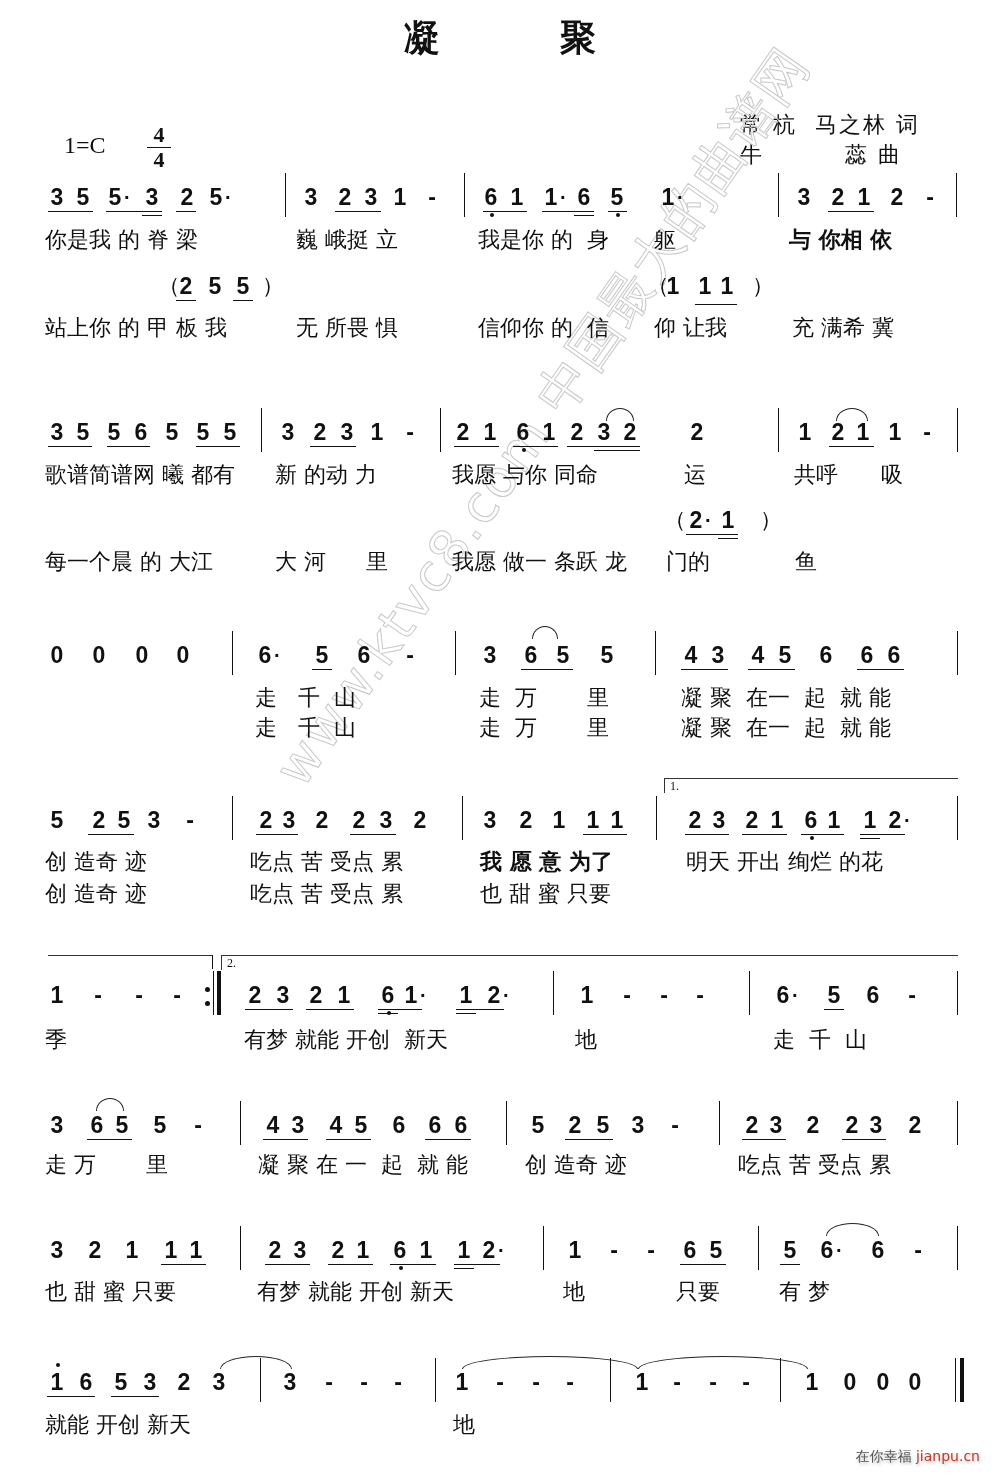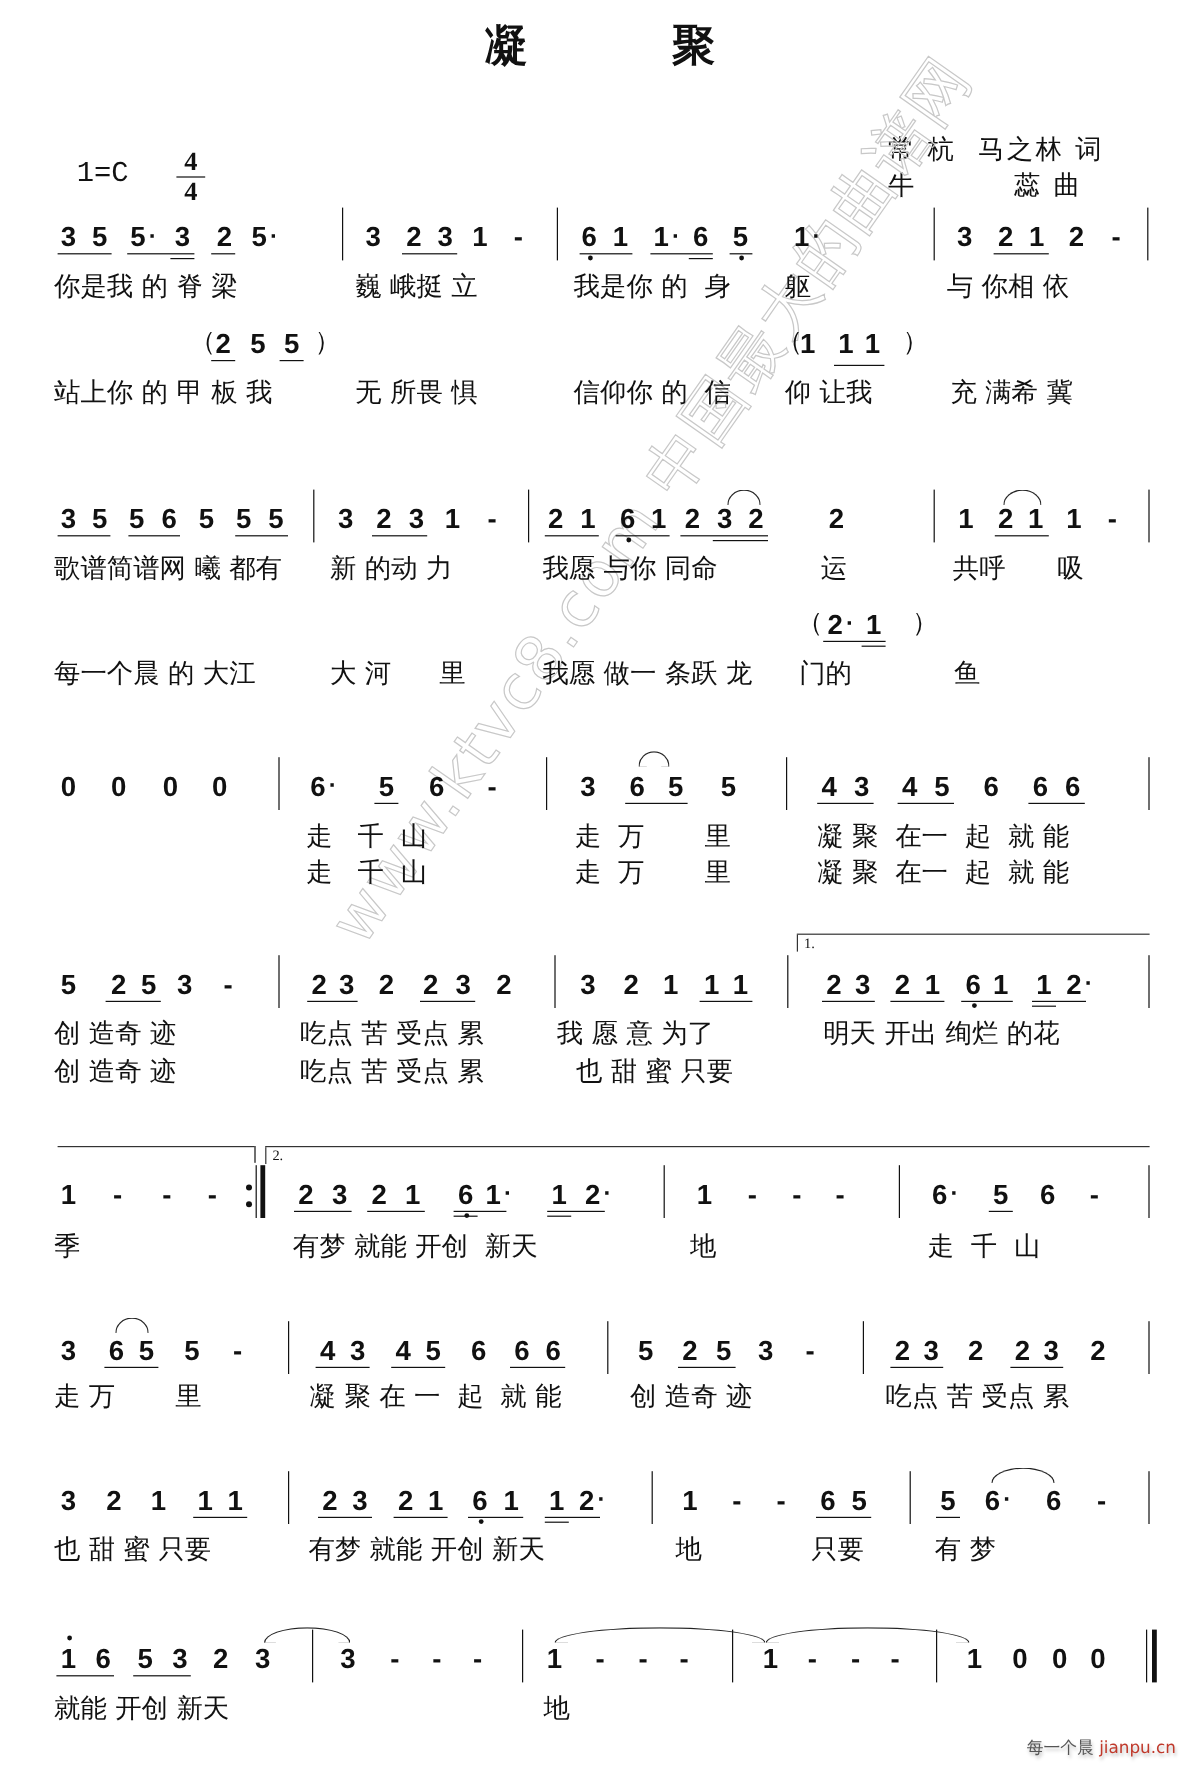--- a/index.html
+++ b/index.html
@@ -2,21 +2,21 @@
 <html><head>
 <meta charset="utf-8">
 <style>
   html,body{margin:0;padding:0;background:#fff;}
   body{width:1000px;height:1478px;position:relative;overflow:hidden;
        font-family:"Liberation Sans","DejaVu Sans",sans-serif;color:#111;}
   .abs{position:absolute;}
   .title{left:0;width:1000px;top:14px;text-align:center;font-family:"DejaVu Serif",serif;
          font-size:36px;font-weight:bold;letter-spacing:0;}
   .title span{display:inline-block;margin:0 60px;}
-  .key{left:64px;top:132px;font-size:24px;font-family:Liberation Mono, monospace;}
+  .key{left:64px;top:132px;font-size:24px;font-family:Liberation Serif, serif;}
   .tsig{left:147px;top:124px;width:24px;text-align:center;font-family:"Liberation Serif",serif;font-size:22px;line-height:22px;font-weight:bold;}
   .tsig .bar{border-top:1.5px solid #111;margin:1px 0;}
   .credit{left:740px;font-size:22px;font-family:"DejaVu Sans",sans-serif;letter-spacing:2px;white-space:pre;}
   .n{position:absolute;width:22px;margin-left:-11px;text-align:center;font-weight:bold;font-size:23px;line-height:26px;}
   .n .d{position:absolute;left:10px;width:4px;height:4px;border-radius:50%;background:#111;}
   .n .dl{top:29px;}
   .n .dh{top:-6px;}
   .n .aug{position:absolute;left:20px;top:0;font-size:20px;}
   .ul{position:absolute;height:0;border-top:1.6px solid #111;}
   .bl{position:absolute;width:0;border-left:1.6px solid #111;}
@@ -87,21 +87,21 @@
       <div class="ul" style="left: 608px; width: 19px; top: 211px;"></div>
       <div class="ul" style="left: 828px; width: 46px; top: 211px;"></div>
       <div class="bl" style="left: 285px; top: 173px; height: 44px;"></div>
       <div class="bl" style="left: 464px; top: 173px; height: 44px;"></div>
       <div class="bl" style="left: 778px; top: 173px; height: 44px;"></div>
       <div class="bl" style="left: 956px; top: 173px; height: 44px;"></div>
       <div class="ly" style="left: 45px; top: 227px;">你是我 的 脊 梁</div>
       <div class="ly" style="left: 296px; top: 227px;">巍 峨挺 立</div>
       <div class="ly" style="left: 478px; top: 227px;">我是你 的  身</div>
       <div class="ly" style="left: 654px; top: 227px;">躯</div>
-      <div class="ly" style="left: 789px; top: 227px;">与 你相 依</div>
+      <div class="ly" style="left: 789px; top: 227px; font-weight: bold;">与 你相 依</div>
       <div class="ly" style="left: 45px; top: 315px;">站上你 的 甲 板 我</div>
       <div class="ly" style="left: 296px; top: 315px;">无 所畏 惧</div>
       <div class="ly" style="left: 478px; top: 315px;">信仰你 的  信</div>
       <div class="ly" style="left: 654px; top: 315px;">仰 让我</div>
       <div class="ly" style="left: 792px; top: 315px;">充 满希 冀</div>
       <div class="ly" style="left: 158px; top: 273px;">（</div>
       <div class="ly" style="left: 262px; top: 273px;">）</div>
       <div class="n" style="left: 186px; top: 273px;">2</div>
       <div class="n" style="left: 215px; top: 273px;">5</div>
       <div class="n" style="left: 243px; top: 273px;">5</div>
@@ -240,21 +240,21 @@
       <div class="ul" style="left: 742px; width: 45px; top: 834px;"></div>
       <div class="ul" style="left: 801px; width: 43px; top: 834px;"></div>
       <div class="ul" style="left: 860px; width: 45px; top: 834px;"></div>
       <div class="ul" style="left: 860px; width: 20px; top: 838px;"></div>
       <div class="bl" style="left: 232px; top: 796px; height: 44px;"></div>
       <div class="bl" style="left: 462px; top: 796px; height: 44px;"></div>
       <div class="bl" style="left: 656px; top: 796px; height: 44px;"></div>
       <div class="bl" style="left: 957px; top: 796px; height: 44px;"></div>
       <div class="ly" style="left: 45px; top: 849px;">创 造奇 迹</div>
       <div class="ly" style="left: 250px; top: 849px;">吃点 苦 受点 累</div>
-      <div class="ly" style="left: 464px; top: 849px;">我 愿 意 为了</div>
+      <div class="ly" style="left: 480px; top: 849px; font-weight: bold;">我 愿 意 为了</div>
       <div class="ly" style="left: 686px; top: 849px;">明天 开出 绚烂 的花</div>
       <div class="ly" style="left: 45px; top: 881px;">创 造奇 迹</div>
       <div class="ly" style="left: 250px; top: 881px;">吃点 苦 受点 累</div>
       <div class="ly" style="left: 480px; top: 881px;">也 甜 蜜 只要</div>
       <div class="volta" style="left: 664px; width: 294px; top: 778px;">
         <div class="hk"></div>
         <div class="lbl">1.</div>
       </div>
       <div class="n" style="left: 57px; top: 982px;">1</div>
       <div class="n" style="left: 98px; top: 982px;">-</div>
@@ -413,16 +413,16 @@
       <div class="slur" style="left: 220px; width: 70px; top: 1356px; height: 12px;"></div>
       <div class="slur" style="left: 462px; width: 174px; top: 1356px; height: 12px;"></div>
       <div class="slur" style="left: 638px; width: 168px; top: 1356px; height: 12px;"></div>
       <div class="ly" style="left: 45px; top: 1412px;">就能 开创 新天</div>
       <div class="ly" style="left: 453px; top: 1412px;">地</div>
       <div class="bl" style="left: 955px; top: 1358px; height: 44px;"></div>
       <div class="bl thick" style="left: 960px; top: 1358px; height: 44px;"></div>
     </div>
 
   <div class="abs footer">
-    <span>每一个晨</span>
+    <span>在你幸福</span>
     <span class="dom">jianpu.cn</span>
   </div>
 </div>
 
 </body></html>

